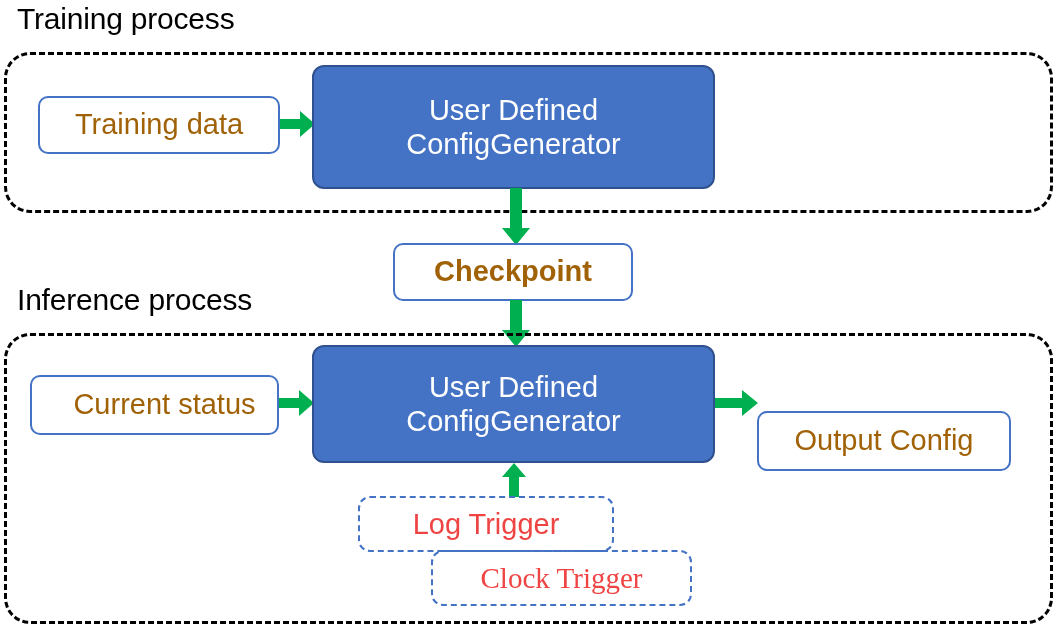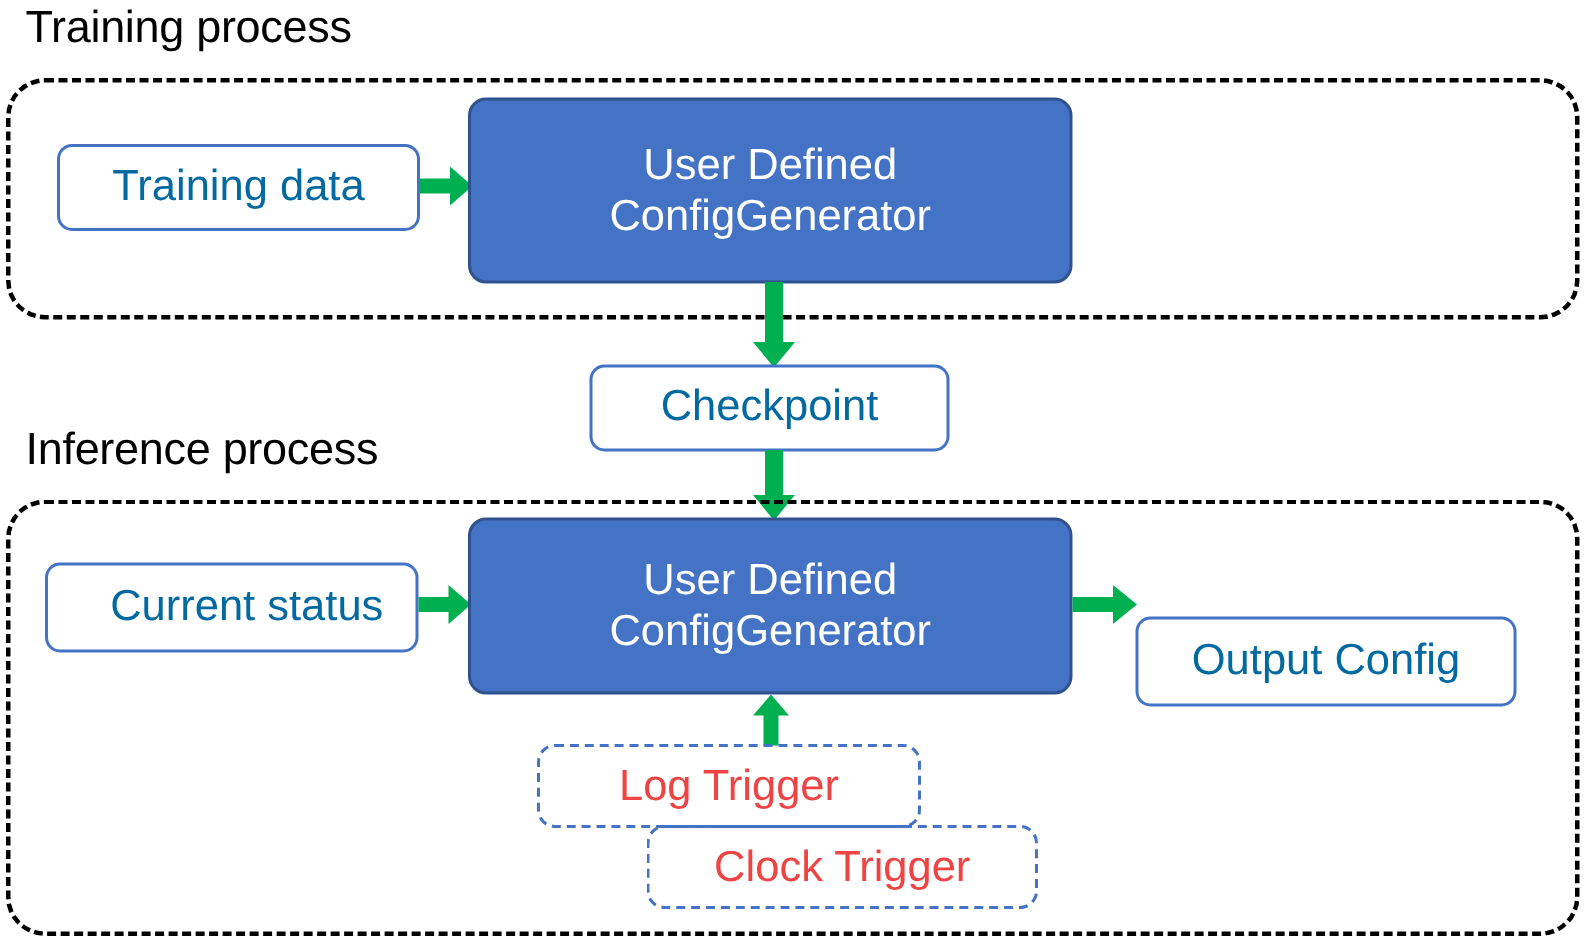--- a/index.html
+++ b/index.html
@@ -46,25 +46,25 @@
     position: absolute;
     box-sizing: border-box;
     border: 2px solid #4472C4;
     border-radius: 10px;
     background: #ffffff;
     display: flex;
     align-items: center;
     justify-content: center;
     font-size: 29px;
     line-height: 1.1;
-    color: #0369a1;
+    color: #a16207;
     white-space: nowrap;
   }
   #box-training-data  { left: 38px;  top: 96px;  width: 242px; height: 58px; }
-  #box-checkpoint     { left: 393px; top: 243px; width: 240px; height: 58px; }
+  #box-checkpoint     { left: 393px; top: 243px; width: 240px; height: 58px; font-weight: bold; }
   #box-current-status { left: 30px;  top: 375px; width: 249px; height: 60px; padding-left: 20px; }
   #box-output-config  { left: 757px; top: 375px; width: 254px; height: 60px; margin-top: 36px; }
 
   
   .blue-box {
     position: absolute;
     box-sizing: border-box;
     background: #4472C4;
     border: 2px solid #2F528F;
     border-radius: 12px;
@@ -88,21 +88,21 @@
     border-radius: 12px;
     background: transparent;
     display: flex;
     align-items: center;
     justify-content: center;
     font-size: 29px;
     color: #ef4444;
     white-space: nowrap;
   }
   #box-log-trigger   { left: 358px; top: 496px; width: 256px; height: 56px; }
-  #box-clock-trigger { left: 431px; top: 550px; width: 261px; height: 56px; }
+  #box-clock-trigger { left: 431px; top: 550px; width: 261px; height: 56px; font-family: Liberation Serif, serif; }
 
   
   .arrow {
     position: absolute;
     pointer-events: none;
   }
   .arrow svg { display: block; overflow: visible; }
 
   #arrow-training-data-to-gen { left: 280px; top: 108px; }
   #arrow-gen-to-checkpoint    { left: 500px; top: 188px; }

